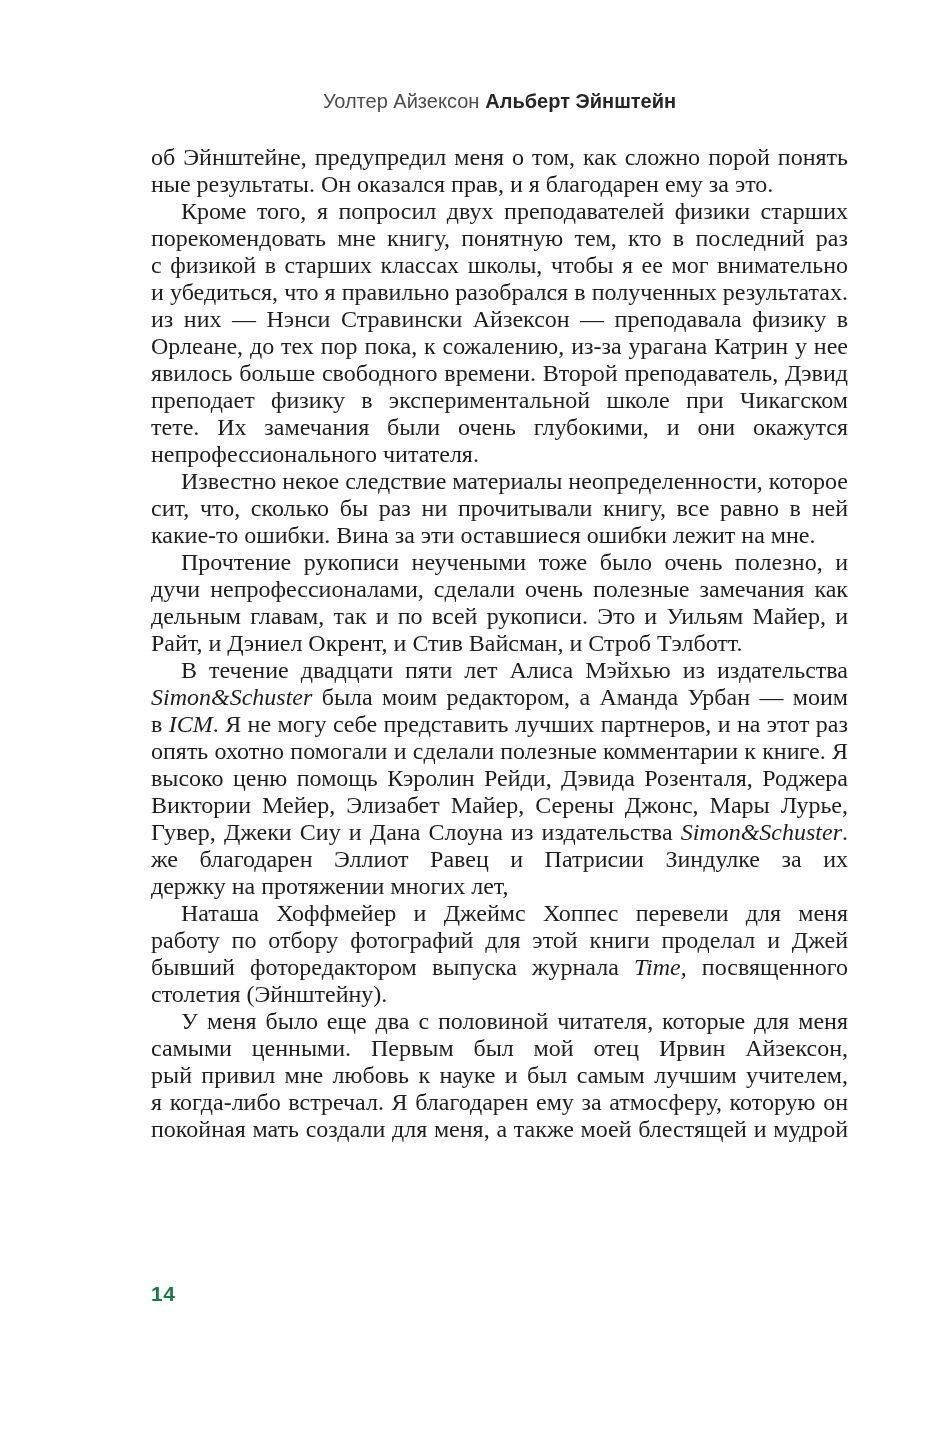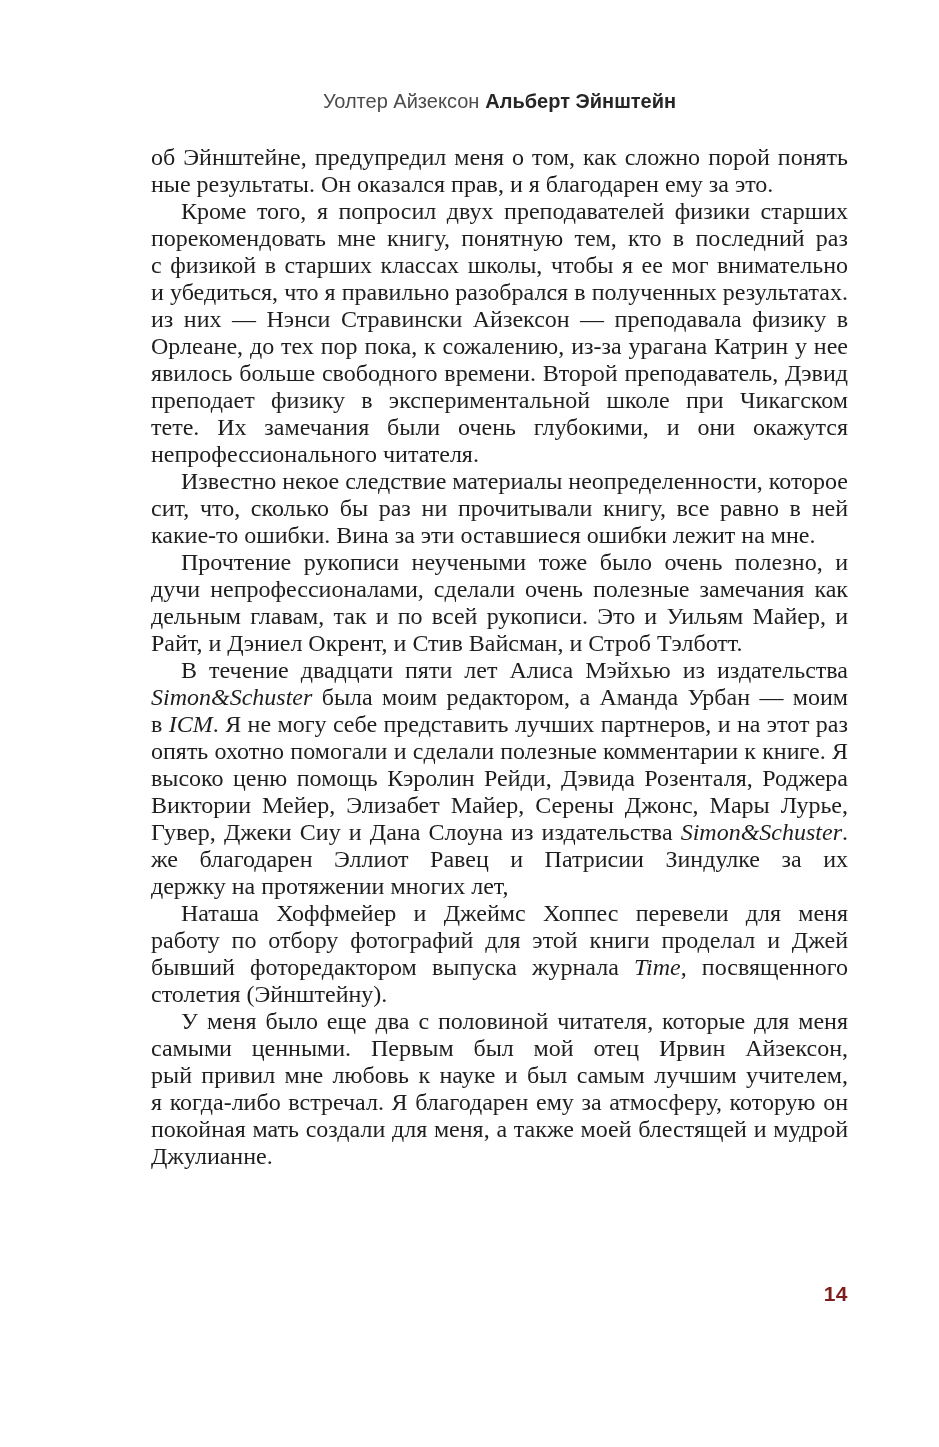--- a/index.html
+++ b/index.html
@@ -41,25 +41,25 @@
     overflow: hidden;
   }
   .line.last { text-align-last: left; }
   .line.indent { text-indent: 30px; }
   .line em { font-style: italic; }
   .folio {
     position: absolute;
     left: 151px;
     top: 1282px;
     width: 697px;
-    text-align: right;
+    text-align: left;
     font-family: "Liberation Sans", sans-serif;
     font-weight: 700;
     font-size: 21px;
-    color: #7f1d1d;
+    color: #15803d;
     letter-spacing: 0.5px;
   }
 </style>
 </head>
 <body>
 
 <div class="page">
 
   <header class="running-head">
     <span class="author">Уолтер Айзексон</span><span class="booktitle">Альберт Эйнштейн</span>
@@ -97,18 +97,17 @@
       <div class="line last"><span>держку на протяжении многих лет,</span></div>
       <div class="line indent"><span>Наташа Хоффмейер и Джеймс Хоппес перевели для меня немецкую</span></div>
       <div class="line"><span>работу по отбору фотографий для этой книги проделал и Джей Урбан,</span></div>
       <div class="line"><span>бывший фоторедактором выпуска журнала </span><em>Time</em><span>, посвященного человеку</span></div>
       <div class="line last"><span>столетия (Эйнштейну).</span></div>
       <div class="line indent"><span>У меня было еще два с половиной читателя, которые для меня были</span></div>
       <div class="line"><span>самыми ценными. Первым был мой отец Ирвин Айзексон, инженер, кото-</span></div>
       <div class="line"><span>рый привил мне любовь к науке и был самым лучшим учителем, которого</span></div>
       <div class="line"><span>я когда-либо встречал. Я благодарен ему за атмосферу, которую он и моя</span></div>
       <div class="line"><span>покойная мать создали для меня, а также моей блестящей и мудрой мачехе</span></div>
-      <div class="line last"><span>Джулианне.</span></div>
     </main>
 
   <footer class="folio">14</footer>
 
 </div>
 
 </body></html>

